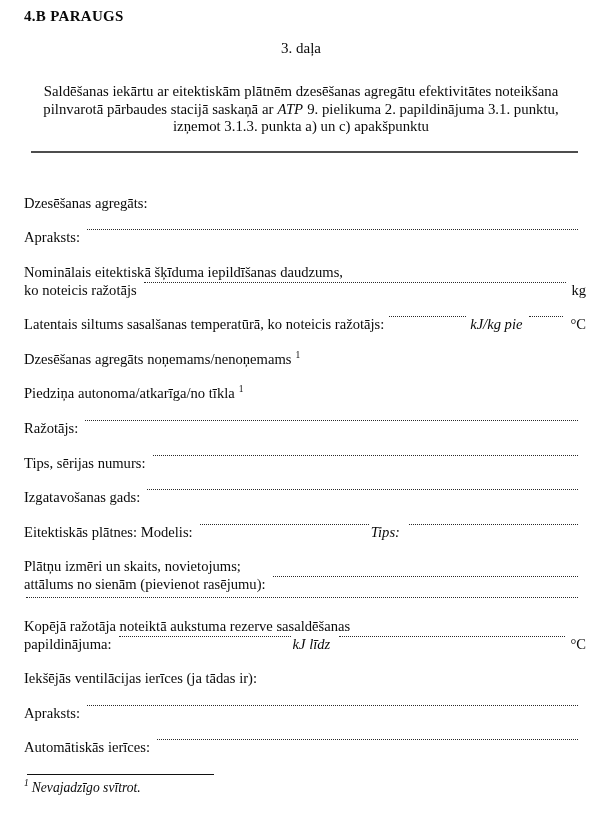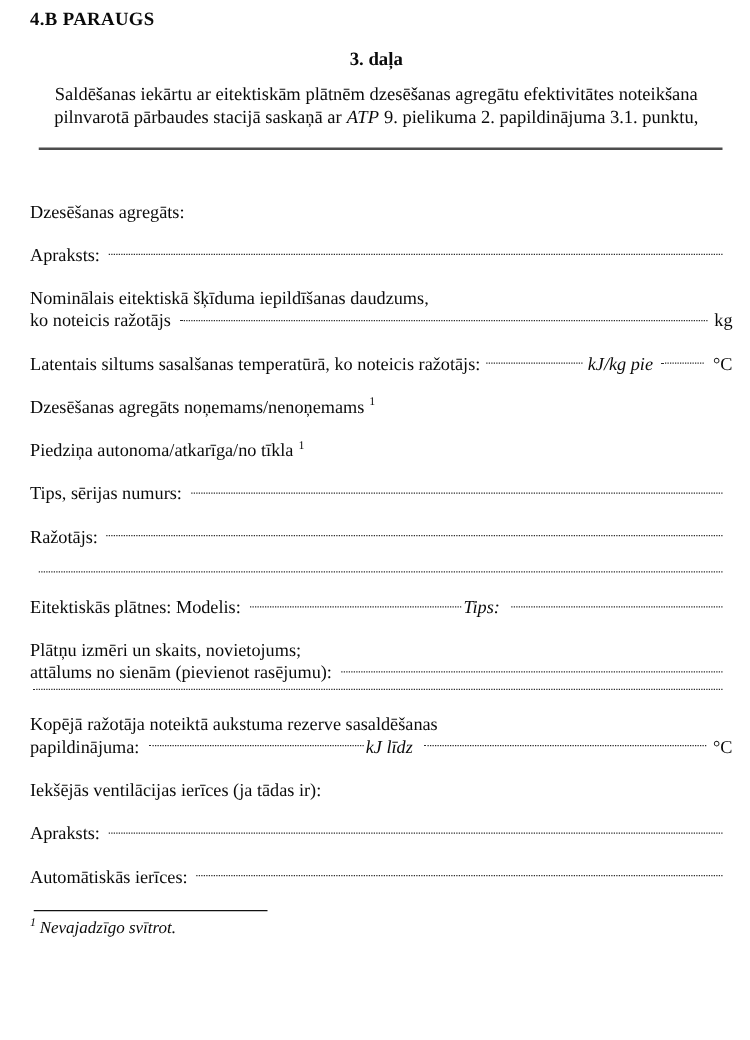--- a/index.html
+++ b/index.html
@@ -20,28 +20,28 @@
     padding: 8px 22px 0 24px;
   }
   .kicker {
     font-weight: bold;
     font-size: 15px;
     letter-spacing: 0.3px;
     line-height: 17px;
   }
   .part-title {
     text-align: center;
-    font-weight: bold;
+    font-weight: normal;
     font-size: 15px;
     margin-top: 15px;
     line-height: 17px;
   }
   .intro {
     text-align: center;
-    margin-top: 11px;
+    margin-top: 26px;
     font-size: 14.8px;
     line-height: 17.6px;
   }
   .intro .atp {
     font-style: italic;
     margin: 0 4px;
   }
   .top-rule {
     border: none;
     border-top: 2px solid #4d4d4d;
@@ -57,21 +57,21 @@
     white-space: nowrap;
   }
   .block {
     margin-bottom: 17px;
   }
   .block .plain, .block .row {
     margin-bottom: 0;
   }
   .row {
     display: flex;
-    align-items: center;
+    align-items: flex-start;
     line-height: 17.6px;
     margin-bottom: 17px;
     white-space: nowrap;
   }
   .label { flex: 0 0 auto; }
   .mid   { flex: 0 0 auto; margin: 0 2px; font-style: italic; }
   .dots {
     flex: 1 1 auto;
     min-width: 18px;
     border-bottom: 1.7px dotted #2a2a2a;
@@ -118,20 +118,21 @@
 
 <div class="page">
 
   <div class="kicker">4.B PARAUGS</div>
 
   <div class="part-title">3. daļa</div>
 
   <div class="intro">
     <div>Saldēšanas iekārtu ar eitektiskām plātnēm dzesēšanas agregātu efektivitātes noteikšana</div>
     <div><span>pilnvarotā pārbaudes stacijā saskaņā ar</span><span class="atp">ATP</span><span>9. pielikuma 2. papildinājuma 3.1. punktu,</span></div>
+    <div>izņemot 3.1.3. punkta a) un c) apakšpunktu</div>
   </div>
 
   <div class="top-rule"></div>
 
   <div class="form">
 
     <div class="plain">Dzesēšanas agregāts:</div>
 
     <div class="row">
       <span class="label">Apraksts:</span>
@@ -154,30 +155,31 @@
       <span class="mid">kJ/kg pie</span>
       <span class="dots fixed-34 tight"></span>
       <span class="unit">°C</span>
     </div>
 
     <div class="plain"><span>Dzesēšanas agregāts noņemams/nenoņemams</span><sup class="ref">1</sup></div>
 
     <div class="plain"><span>Piedziņa autonoma/atkarīga/no tīkla</span><sup class="ref">1</sup></div>
 
     <div class="row">
+      <span class="label">Ražotājs:</span>
+      <span class="dots"></span>
+    </div>
+
+    <div class="row">
       <span class="label">Tips, sērijas numurs:</span>
       <span class="dots"></span>
     </div>
 
     <div class="row">
-      <span class="label">Ražotājs:</span>
-      <span class="dots"></span>
-    </div>
-
-    <div class="row">
+      <span class="label">Izgatavošanas gads:</span>
       <span class="dots"></span>
     </div>
 
     <div class="row">
       <span class="label">Eitektiskās plātnes: Modelis:</span>
       <span class="dots"></span>
       <span class="mid">Tips:</span>
       <span class="dots"></span>
     </div>
 

